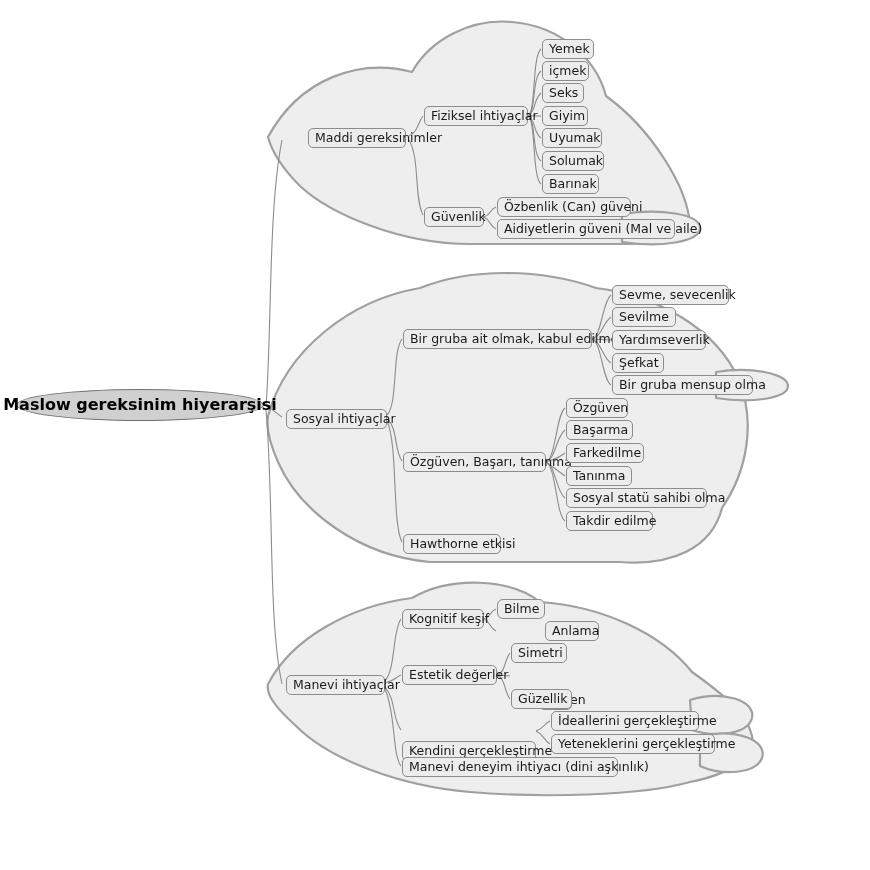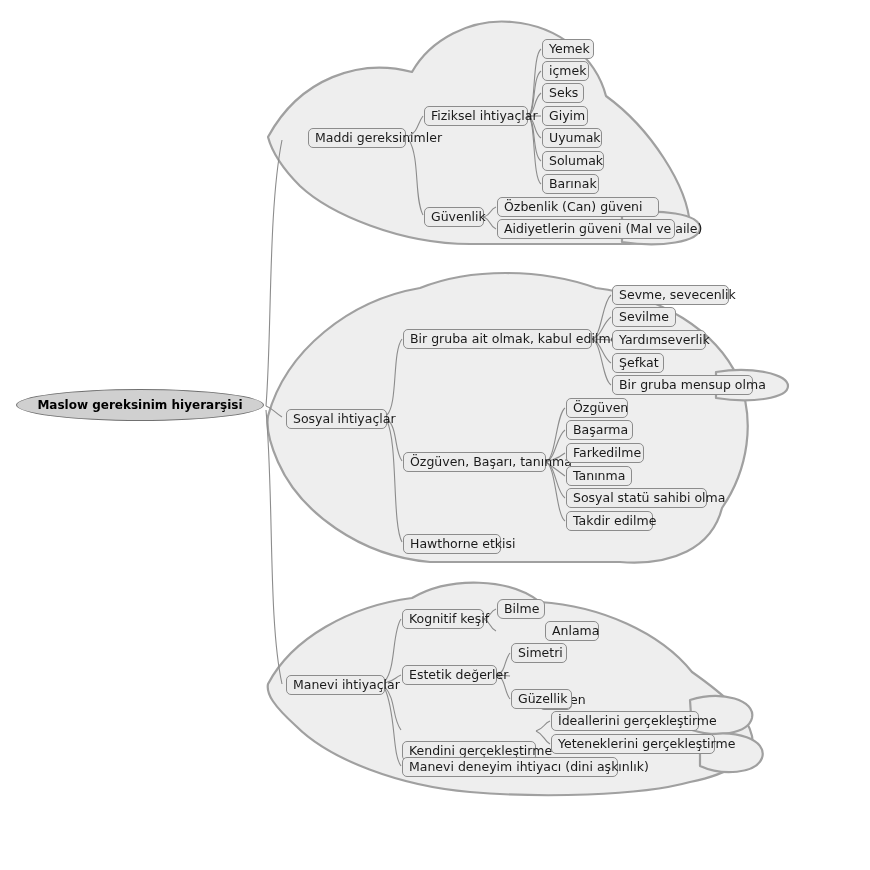--- a/index.html
+++ b/index.html
@@ -39,21 +39,21 @@
     height: 20px;
     display: flex;
     align-items: center;
     justify-content: flex-start;
   }
   .node.root {
     background: #d0d0d0;
     border: 1px solid #707070;
     border-radius: 50%;
     font-weight: bold;
-    font-size: 12px;
+    font-size: 16px;
     justify-content: center;
     color: #000000;
   }
   .node.branch {
     font-size: 12.5px;
   }
 </style>
 </head>
 <body>
 
@@ -182,21 +182,21 @@
   <div class="node" style="left:542px; top:151px; width:62px;">
     <span>Solumak</span>
   </div>
   <div class="node" style="left:542px; top:174px; width:57px;">
     <span>Barınak</span>
   </div>
 
   <div class="node" style="left:424px; top:207px; width:60px;">
     <span>Güvenlik</span>
   </div>
-  <div class="node" style="left:497px; top:197px; width:162px;">
+  <div class="node" style="left:497px; top:197px; width:134px;border-radius:6px;">
     <span>Özbenlik (Can) güveni</span>
   </div>
   <div class="node" style="left:497px; top:219px; width:178px;">
     <span>Aidiyetlerin güveni (Mal ve aile)</span>
   </div>
 
   <div class="node branch" style="left:286px; top:409px; width:101px;align-items:center;">
     <span>Sosyal ihtiyaçlar</span>
   </div>
 

